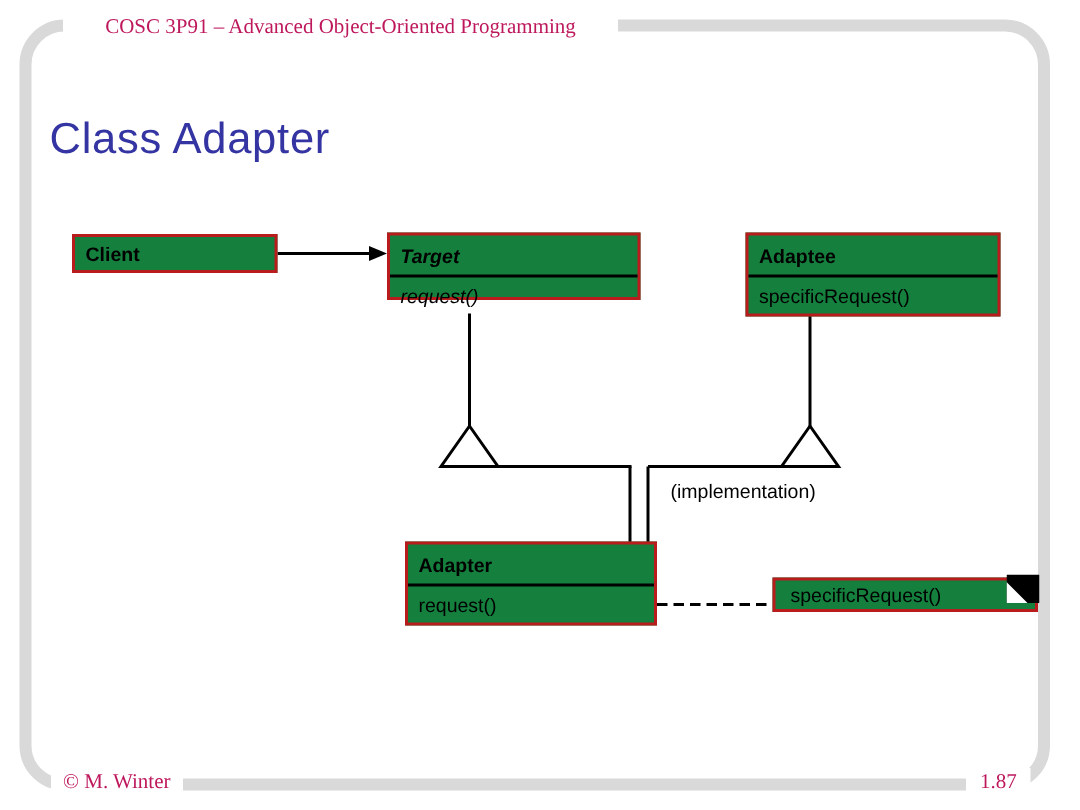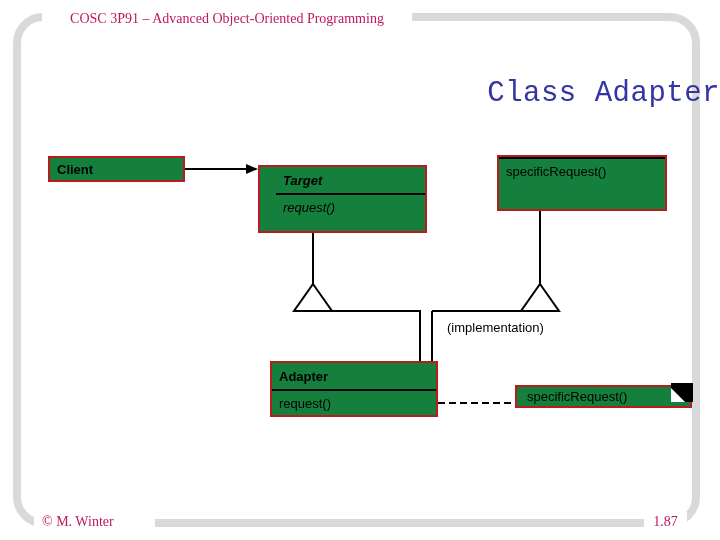--- a/index.html
+++ b/index.html
@@ -8,38 +8,38 @@
     font-family:"Liberation Sans",sans-serif;overflow:hidden;
   }
   
   .frame-border{
     position:absolute;left:13px;top:13px;width:687px;height:514px;
     box-sizing:border-box;border:8px solid #d9d9d9;border-radius:30px;
   }
   .frame-gap{position:absolute;background:#ffffff;}
   .gap-top{left:42px;top:8px;width:370px;height:22px;
     display:flex;align-items:center;justify-content:center;}
-  .gap-bottom-left{left:34px;top:512px;width:121px;height:20px;
+  .gap-bottom-left{left:34px;top:512px;width:88px;height:20px;
     display:flex;align-items:center;}
   .gap-bottom-right{left:644px;top:512px;width:43px;height:20px;
     display:flex;align-items:center;justify-content:center;}
   .serif-text{font-family:"Liberation Serif",serif;font-size:14px;color:#be185d;white-space:nowrap;}
   .gap-bottom-left .serif-text{padding-left:8px;}
   
   .slide-title{
-    position:absolute;left:33px;right:0;top:77px;text-align:right;
-    font-size:29px;color:#3434a2;letter-spacing:0.5px;font-family:Liberation Mono, monospace;
+    position:absolute;left:33px;right:0;top:77px;text-align:left;
+    font-size:29px;color:#3434a2;letter-spacing:0.5px;
   }
   
   .uml-box{position:absolute;background:#15803d;border:2px solid #b91c1c;box-sizing:border-box;}
   .uml-name{font-size:13px;font-weight:bold;display:flex;align-items:center;padding-left:7px;white-space:nowrap;}
   .uml-method{font-size:13px;display:flex;align-items:center;padding-left:7px;border-top:2px solid #000;white-space:nowrap;}
   .client-box{left:48px;top:156px;width:137px;height:26px;}
   .client-box .uml-name{height:22px;}
-  .target-box{left:258px;top:165px;width:169px;height:68px;padding-left:16px;}
+  .target-box{left:258px;top:155px;width:169px;height:45px;}
   .target-box .uml-name{height:26px;font-style:italic;}
   .target-box .uml-method{height:24px;font-style:italic;}
   .adaptee-box{left:497px;top:155px;width:170px;height:56px;}
   .adaptee-box .uml-name{height:26px;}
   .adaptee-box .uml-method{height:24px;}
   .adapter-box{left:270px;top:361px;width:168px;height:56px;}
   .adapter-box .uml-name{height:26px;}
   .adapter-box .uml-method{height:24px;}
   
   .note-box{left:515px;top:385px;width:177px;height:23px;}
@@ -85,20 +85,21 @@
   <div class="uml-box client-box">
     <div class="uml-name">Client</div>
   </div>
 
   <div class="uml-box target-box">
     <div class="uml-name">Target</div>
     <div class="uml-method">request()</div>
   </div>
 
   <div class="uml-box adaptee-box">
+    <div class="uml-name">Adaptee</div>
     <div class="uml-method">specificRequest()</div>
   </div>
 
   <div class="uml-box adapter-box">
     <div class="uml-name">Adapter</div>
     <div class="uml-method">request()</div>
   </div>
 
   <div class="impl-label">(implementation)</div>
 

